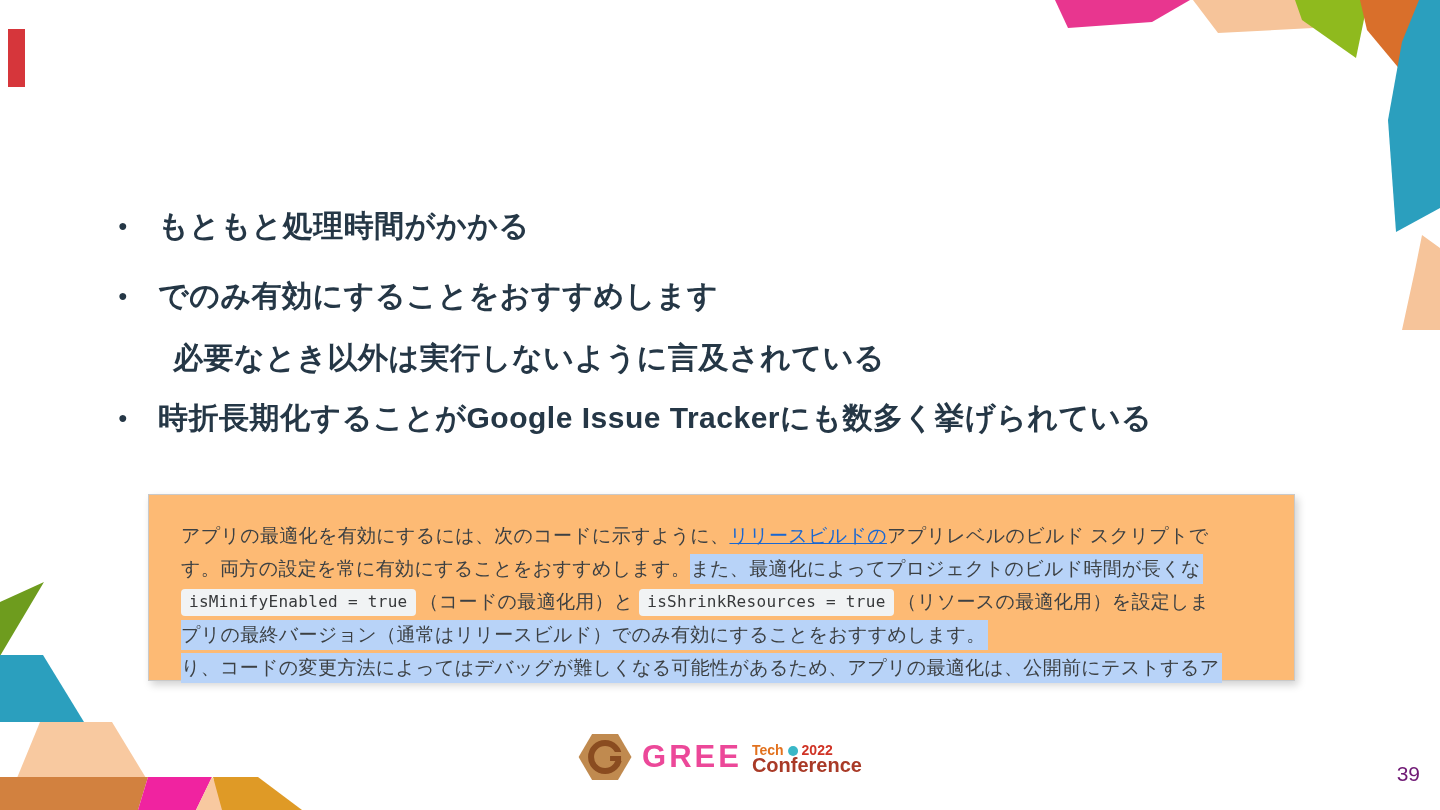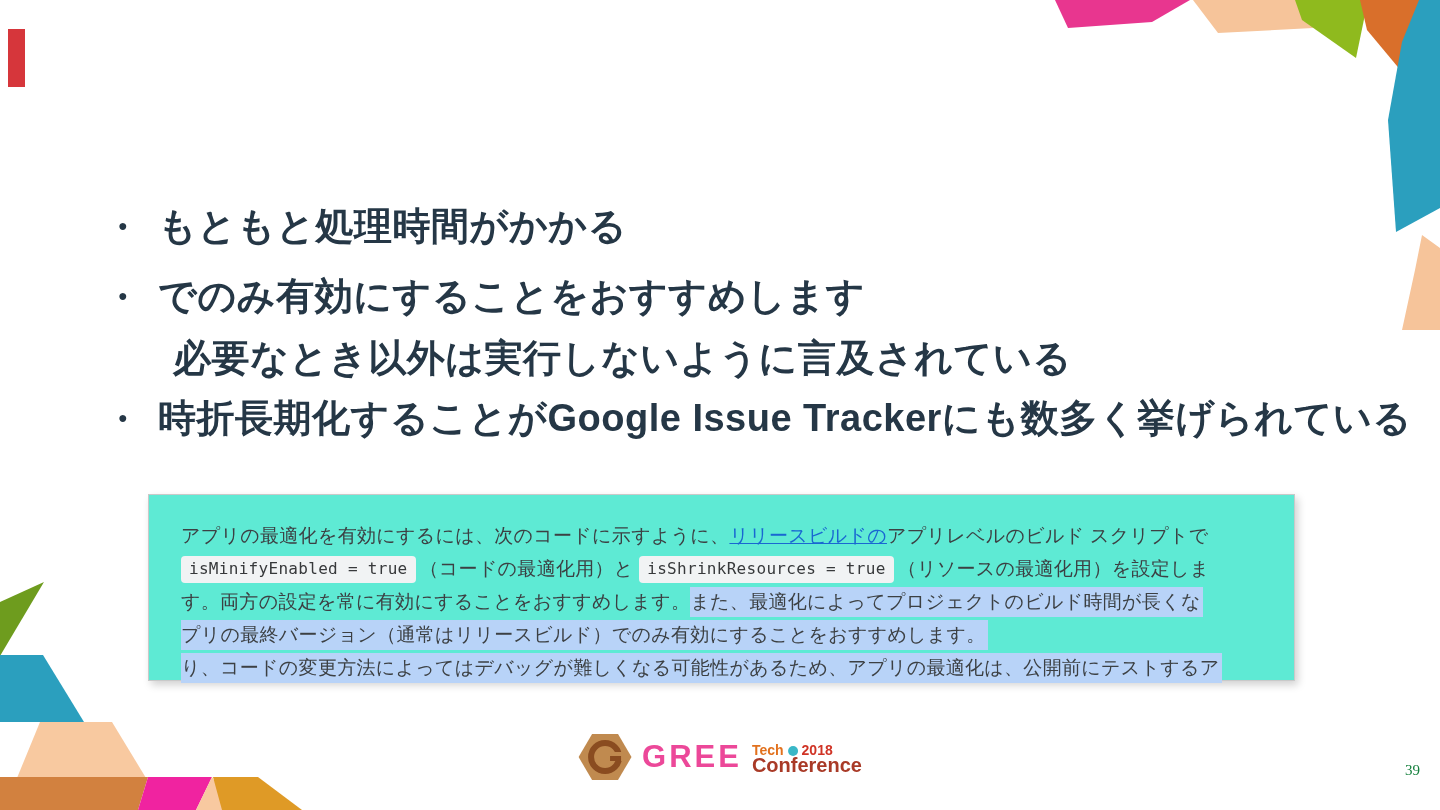--- a/index.html
+++ b/index.html
@@ -27,26 +27,26 @@
   .bl-peach  { background:#f8c9a0; clip-path:polygon(40px 147px,112px 147px,146px 203px,17px 203px); }
   .bl-orange { background:#d2813f; clip-path:polygon(0 202px,148px 202px,138px 235px,0 235px); }
   .bl-magenta{ background:#f023a0; clip-path:polygon(148px 202px,212px 202px,196px 235px,138px 235px); }
   .bl-wedge  { background:#f8c9a0; clip-path:polygon(212px 202px,232px 235px,196px 235px); }
   .bl-gold   { background:#df9a26; clip-path:polygon(213px 202px,258px 202px,302px 235px,222px 235px); }
 
   
   .title { position:absolute; left:86px; top:94px; font-size:48px; font-weight:800; color:#253746; letter-spacing:0.5px; }
   .bullet-row { position:absolute; left:118px; display:flex; align-items:flex-start; }
   .bullet-marker { width:40px; font-size:16px; color:#253746; padding-top:12px; }
-  .bullet-text { font-size:38px; font-weight:700; color:#253746; line-height:42px; letter-spacing:0.5px; }
+  .bullet-text { font-size:30px; font-weight:700; color:#253746; line-height:42px; letter-spacing:0.5px; }
   .row-1 { top:205px; } .row-2 { top:275px; } .row-3 { top:337px; left:173px; } .row-4 { top:397px; }
 
   
   .quote-box { position:absolute; left:148px; top:494px; width:1147px; height:187px;
-               background:#5eead4; border:1px solid #c9c9c9; box-shadow:3px 4px 8px rgba(0,0,0,0.18); }
+               background:#fdba74; border:1px solid #c9c9c9; box-shadow:3px 4px 8px rgba(0,0,0,0.18); }
   .quote-content { position:absolute; left:32px; top:24px; right:26px; }
   .qline { font-size:19px; color:#3c4043; line-height:33px; height:33px; white-space:nowrap; letter-spacing:0.3px; }
   .qlink { color:#1967d2; text-decoration:underline; cursor:pointer; }
   .code-chip { display:inline-block; font-family:"DejaVu Sans Mono","Liberation Mono",monospace;
                font-size:16px; background:#f1f3f4; border-radius:4px; padding:1px 8px 2px 8px;
                color:#37393b; margin:0 4px 0 0; line-height:24px; vertical-align:1px; }
   .hl { background:#b8d3f8; padding:4px 2px 5px 0; }
 
   
   .logo { position:absolute; left:50%; transform:translateX(-50%); top:733px; display:flex; align-items:center; gap:10px; }
@@ -55,21 +55,21 @@
   .hex-notch { position:absolute; right:9px; top:19px; width:12px; height:9px; background:#c08a4f; }
   .hex-bar { position:absolute; right:11px; top:23px; width:11px; height:5px; background:#8a4c20; }
   .logo-gree { font-size:31px; font-weight:800; color:#ec4899; letter-spacing:3px; }
   .logo-right { display:flex; flex-direction:column; line-height:15px; padding-top:2px; }
   .logo-top { display:flex; align-items:center; gap:4px; }
   .logo-tech { font-size:14px; font-weight:800; color:#e2711d; }
   .logo-dot { width:10px; height:10px; border-radius:50%; background:#39b7c7; display:inline-block; }
   .logo-year { font-size:14px; font-weight:800; color:#d03325; }
   .logo-conf { font-size:20px; font-weight:800; color:#a93a27; }
 
-  .page-number { position:absolute; right:20px; top:762px; font-size:15px; color:#15803d;font-family:Liberation Serif, serif; }
+  .page-number { position:absolute; right:20px; top:762px; font-size:21px; color:#701a75; }
 </style>
 </head>
 <body>
 
 <div class="slide">
 
   <div class="deco deco-topleft-red"></div>
 
   <div class="deco tr-cluster">
     <div class="shape tr-magenta"></div>
@@ -106,24 +106,24 @@
     <span class="bullet-marker">●</span>
     <span class="bullet-text">時折長期化することがGoogle Issue Trackerにも数多く挙げられている</span>
   </div>
 
   <div class="quote-box">
     <div class="quote-content">
       <div class="qline">
         <span>アプリの最適化を有効にするには、次のコードに示すように、</span><span class="qlink">リリースビルドの</span><span>アプリレベルのビルド スクリプトで</span>
       </div>
       <div class="qline">
-        <span class="code-chip">isMinifyEnabled = true</span><span>（コードの最適化用）と</span> <span class="code-chip">isShrinkResources = true</span><span>（リソースの最適化用）を設定しま</span>
+        <span>す。両方の設定を常に有効にすることをおすすめします。</span><span class="hl">また、最適化によってプロジェクトのビルド時間が長くな</span>
       </div>
       <div class="qline">
-        <span>す。両方の設定を常に有効にすることをおすすめします。</span><span class="hl">また、最適化によってプロジェクトのビルド時間が長くな</span>
+        <span class="code-chip">isMinifyEnabled = true</span><span>（コードの最適化用）と</span> <span class="code-chip">isShrinkResources = true</span><span>（リソースの最適化用）を設定しま</span>
       </div>
       <div class="qline">
         <span class="hl">プリの最終バージョン（通常はリリースビルド）でのみ有効にすることをおすすめします。</span>
       </div>
       <div class="qline">
         <span class="hl">り、コードの変更方法によってはデバッグが難しくなる可能性があるため、アプリの最適化は、公開前にテストするア</span>
       </div>
     </div>
   </div>
 
@@ -131,21 +131,21 @@
     <div class="hex">
       <div class="hex-ring"></div>
       <div class="hex-notch"></div>
       <div class="hex-bar"></div>
     </div>
     <div class="logo-gree">GREE</div>
     <div class="logo-right">
       <div class="logo-top">
         <span class="logo-tech">Tech</span>
         <span class="logo-dot"></span>
-        <span class="logo-year">2018</span>
+        <span class="logo-year">2022</span>
       </div>
       <span class="logo-conf">Conference</span>
     </div>
   </div>
 
   <div class="page-number">39</div>
 
 </div>
 
 </body></html>

